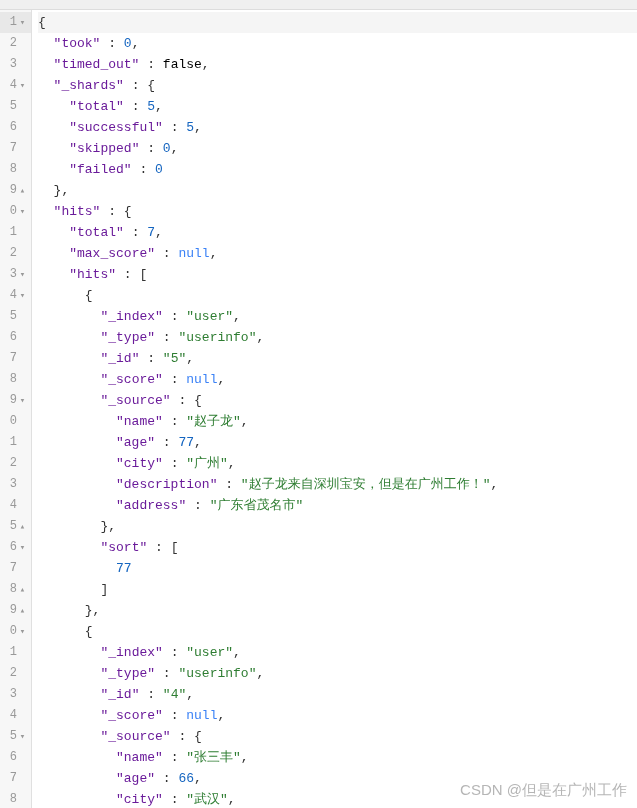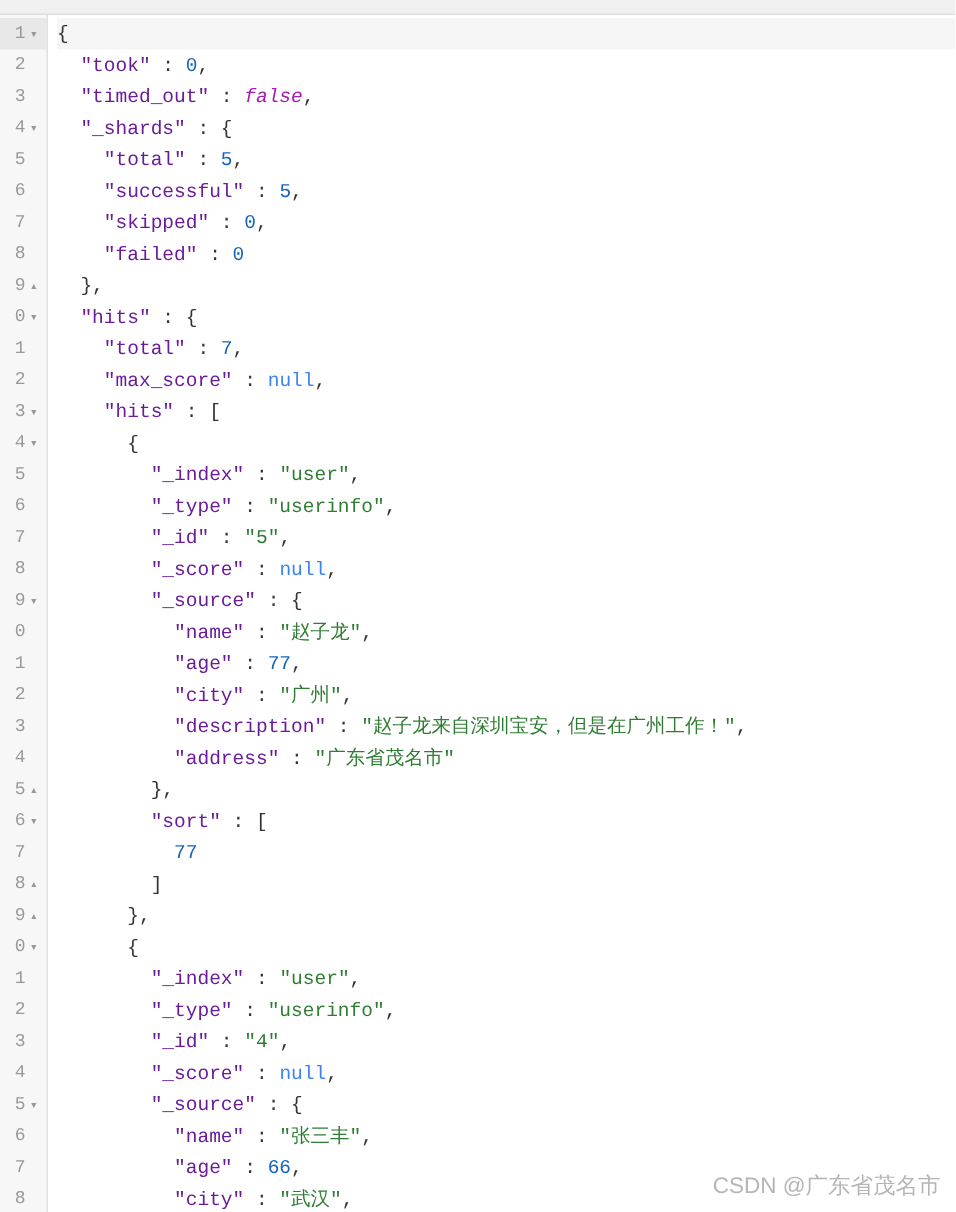--- a/index.html
+++ b/index.html
@@ -58,21 +58,21 @@
   height: 21px;
   line-height: 21px;
 }
 .code-line.current {
   background: #f5f5f5;
 }
 .punct { color: #333; }
 .key { color: #6a1b9a; }
 .colon { color: #333; }
 .num { color: #1565c0; }
-.bool { color: #a21caf; font-style: italic; }
+.bool { color: #000000; }
 .null { color: #3b82f6; }
 .str { color: #2e7d32; }
 .watermark {
   position: absolute;
   right: 10px;
   bottom: 8px;
   color: rgba(120,120,120,0.55);
   font-family: Arial, sans-serif;
   font-size: 15px;
   pointer-events: none;
@@ -118,13 +118,13 @@
       <div class="gutter-line"><span>2</span><span class="fold"> </span></div>
       <div class="gutter-line"><span>3</span><span class="fold"> </span></div>
       <div class="gutter-line"><span>4</span><span class="fold"> </span></div>
       <div class="gutter-line"><span>5</span><span class="fold">▾</span></div>
       <div class="gutter-line"><span>6</span><span class="fold"> </span></div>
       <div class="gutter-line"><span>7</span><span class="fold"> </span></div>
       <div class="gutter-line"><span>8</span><span class="fold"> </span></div>
     </div>
   <div class="code" id="code"><div class="code-line current"><span class="punct">{</span></div><div class="code-line">  <span class="key">"took"</span><span class="colon"> : </span><span class="num">0</span><span class="punct">,</span></div><div class="code-line">  <span class="key">"timed_out"</span><span class="colon"> : </span><span class="bool">false</span><span class="punct">,</span></div><div class="code-line">  <span class="key">"_shards"</span><span class="colon"> : </span><span class="punct">{</span></div><div class="code-line">    <span class="key">"total"</span><span class="colon"> : </span><span class="num">5</span><span class="punct">,</span></div><div class="code-line">    <span class="key">"successful"</span><span class="colon"> : </span><span class="num">5</span><span class="punct">,</span></div><div class="code-line">    <span class="key">"skipped"</span><span class="colon"> : </span><span class="num">0</span><span class="punct">,</span></div><div class="code-line">    <span class="key">"failed"</span><span class="colon"> : </span><span class="num">0</span></div><div class="code-line">  <span class="punct">},</span></div><div class="code-line">  <span class="key">"hits"</span><span class="colon"> : </span><span class="punct">{</span></div><div class="code-line">    <span class="key">"total"</span><span class="colon"> : </span><span class="num">7</span><span class="punct">,</span></div><div class="code-line">    <span class="key">"max_score"</span><span class="colon"> : </span><span class="null">null</span><span class="punct">,</span></div><div class="code-line">    <span class="key">"hits"</span><span class="colon"> : </span><span class="punct">[</span></div><div class="code-line">      <span class="punct">{</span></div><div class="code-line">        <span class="key">"_index"</span><span class="colon"> : </span><span class="str">"user"</span><span class="punct">,</span></div><div class="code-line">        <span class="key">"_type"</span><span class="colon"> : </span><span class="str">"userinfo"</span><span class="punct">,</span></div><div class="code-line">        <span class="key">"_id"</span><span class="colon"> : </span><span class="str">"5"</span><span class="punct">,</span></div><div class="code-line">        <span class="key">"_score"</span><span class="colon"> : </span><span class="null">null</span><span class="punct">,</span></div><div class="code-line">        <span class="key">"_source"</span><span class="colon"> : </span><span class="punct">{</span></div><div class="code-line">          <span class="key">"name"</span><span class="colon"> : </span><span class="str">"赵子龙"</span><span class="punct">,</span></div><div class="code-line">          <span class="key">"age"</span><span class="colon"> : </span><span class="num">77</span><span class="punct">,</span></div><div class="code-line">          <span class="key">"city"</span><span class="colon"> : </span><span class="str">"广州"</span><span class="punct">,</span></div><div class="code-line">          <span class="key">"description"</span><span class="colon"> : </span><span class="str">"赵子龙来自深圳宝安，但是在广州工作！"</span><span class="punct">,</span></div><div class="code-line">          <span class="key">"address"</span><span class="colon"> : </span><span class="str">"广东省茂名市"</span></div><div class="code-line">        <span class="punct">},</span></div><div class="code-line">        <span class="key">"sort"</span><span class="colon"> : </span><span class="punct">[</span></div><div class="code-line">          <span class="num">77</span></div><div class="code-line">        <span class="punct">]</span></div><div class="code-line">      <span class="punct">},</span></div><div class="code-line">      <span class="punct">{</span></div><div class="code-line">        <span class="key">"_index"</span><span class="colon"> : </span><span class="str">"user"</span><span class="punct">,</span></div><div class="code-line">        <span class="key">"_type"</span><span class="colon"> : </span><span class="str">"userinfo"</span><span class="punct">,</span></div><div class="code-line">        <span class="key">"_id"</span><span class="colon"> : </span><span class="str">"4"</span><span class="punct">,</span></div><div class="code-line">        <span class="key">"_score"</span><span class="colon"> : </span><span class="null">null</span><span class="punct">,</span></div><div class="code-line">        <span class="key">"_source"</span><span class="colon"> : </span><span class="punct">{</span></div><div class="code-line">          <span class="key">"name"</span><span class="colon"> : </span><span class="str">"张三丰"</span><span class="punct">,</span></div><div class="code-line">          <span class="key">"age"</span><span class="colon"> : </span><span class="num">66</span><span class="punct">,</span></div><div class="code-line">          <span class="key">"city"</span><span class="colon"> : </span><span class="str">"武汉"</span><span class="punct">,</span></div></div>
 </div>
-<div class="watermark">CSDN @广东省茂名市</div>
+<div class="watermark">CSDN @但是在广州工作</div>
 
 </body></html>

